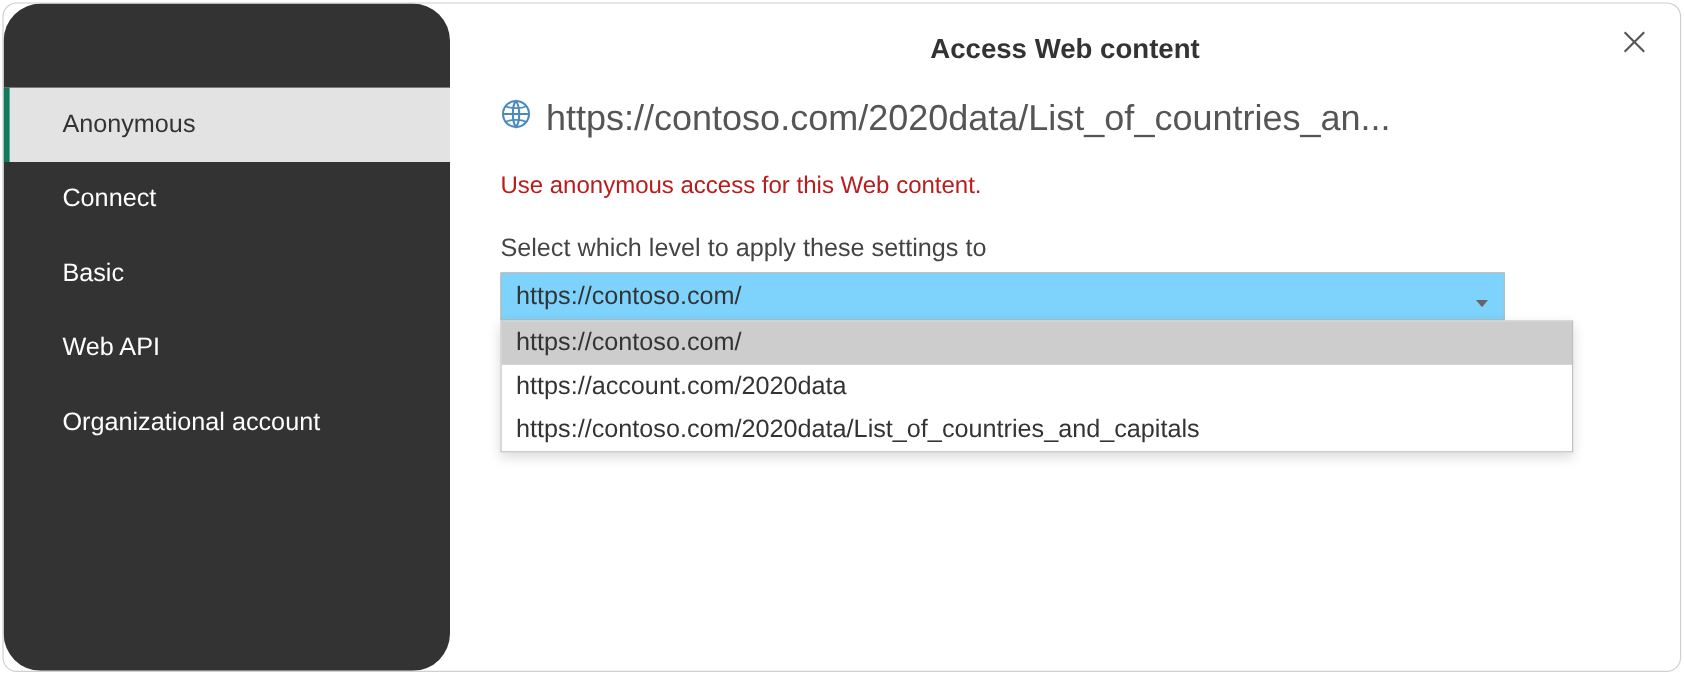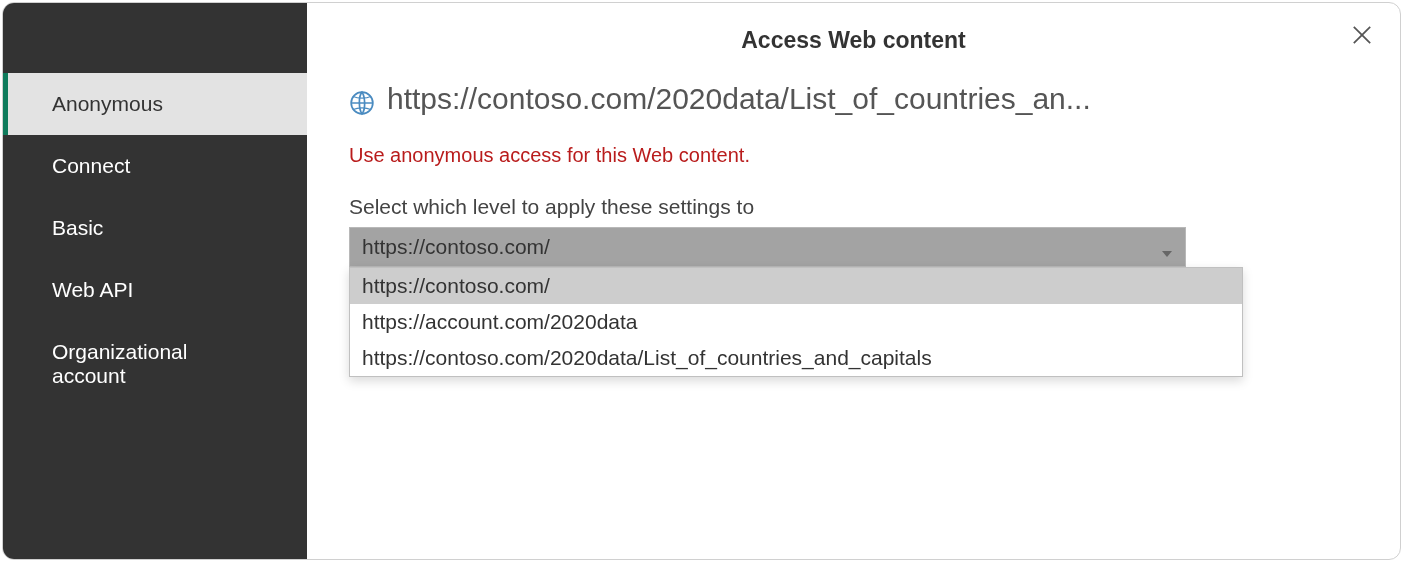--- a/index.html
+++ b/index.html
@@ -19,24 +19,25 @@
       height: 558px;
       margin: 2px;
       border: 1px solid #d0d0d0;
       border-radius: 12px;
       overflow: hidden;
       display: flex;
       position: relative;
       background: #fff;
     }
     .sidebar {
-      width: 304px;
+      width: 372px;
       background: #333333;
       padding-top: 70px;
       flex-shrink: 0;
+      border-radius: 31px;
     }
     .sidebar-item {
       padding: 19px 44px;
       color: #ffffff;
       font-size: 21px;
       font-weight: 400;
       cursor: pointer;
       border-left: 5px solid transparent;
     }
     .sidebar-item.active {
@@ -67,21 +68,21 @@
     .title {
       text-align: center;
       font-size: 23px;
       font-weight: 700;
       color: #333;
       margin-top: 24px;
       margin-bottom: 28px;
     }
     .url-row {
       display: flex;
-      align-items: flex-end;
+      align-items: flex-start;
       gap: 12px;
       margin-bottom: 28px;
     }
     .globe-icon {
       width: 26px;
       height: 26px;
       flex-shrink: 0;
     }
     .url-text {
       font-size: 30px;
@@ -98,21 +99,21 @@
     }
     .select-label {
       font-size: 21px;
       color: #444;
       margin-bottom: 8px;
     }
     .select-box {
       width: 837px;
       height: 40px;
       border: 1px solid #b8b8b8;
-      background: #a3a3a3;
+      background: #7dd3fc;
       display: flex;
       align-items: center;
       justify-content: space-between;
       padding: 0 12px;
       font-size: 21px;
       color: #333;
       cursor: pointer;
       position: relative;
     }
     .chevron {

